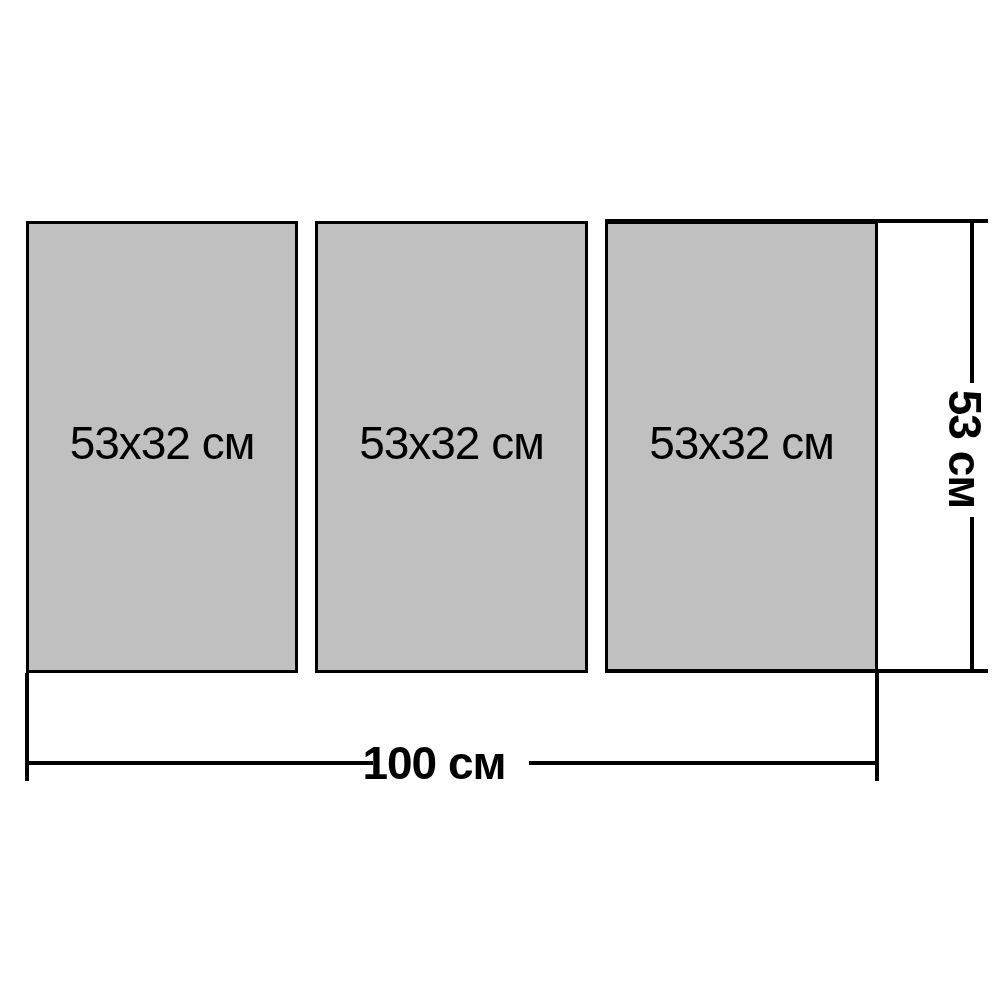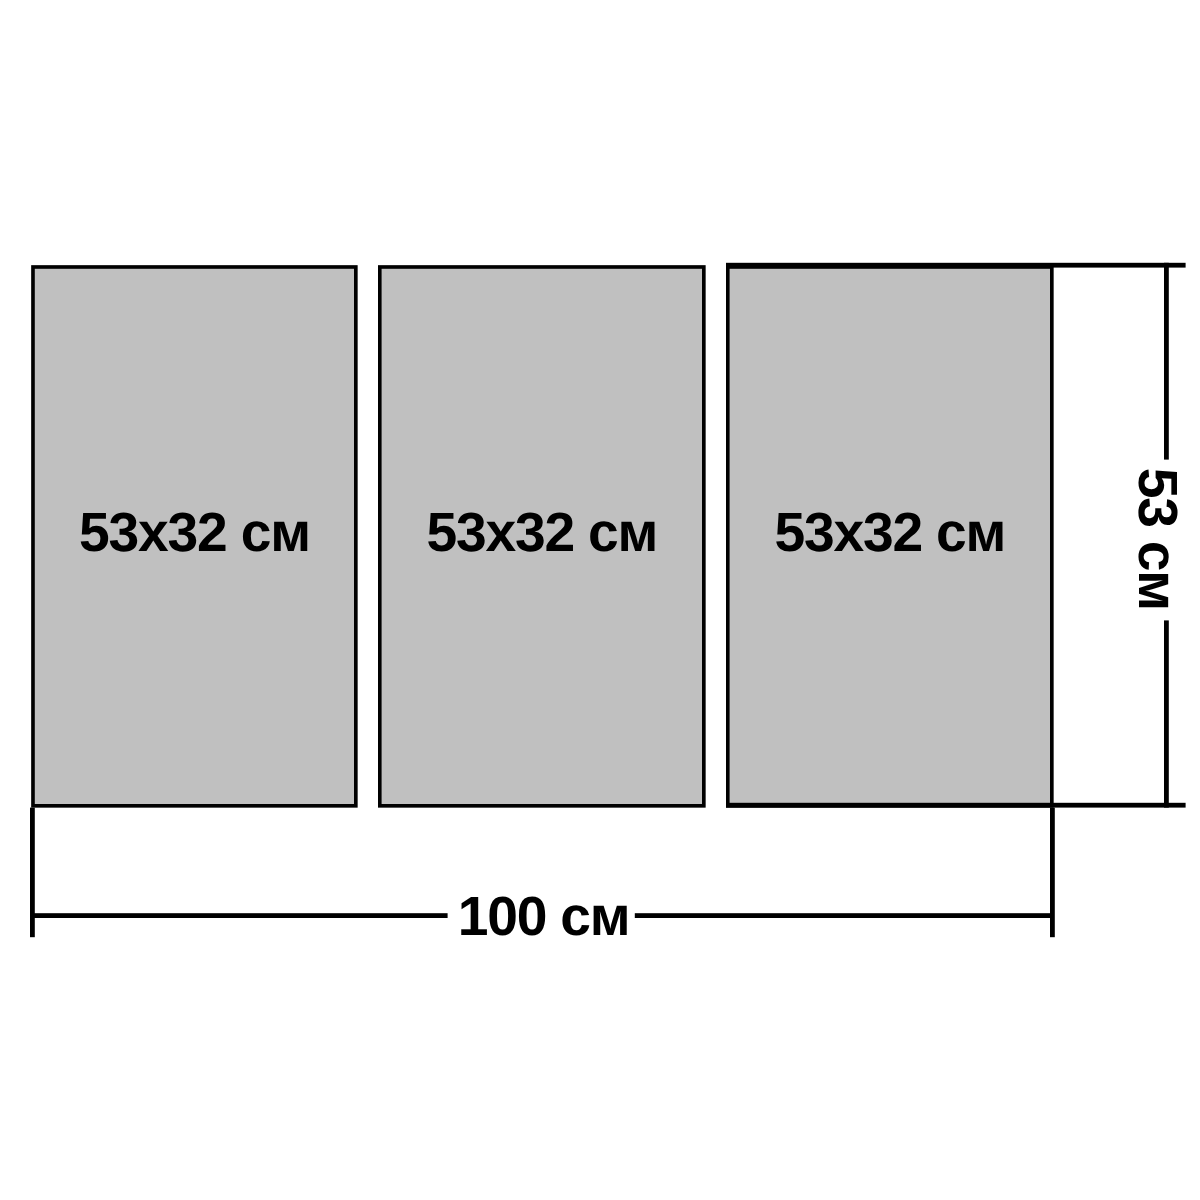--- a/index.html
+++ b/index.html
@@ -24,21 +24,21 @@
     border: 3px solid #000000;
     display: flex;
     align-items: center;
     justify-content: center;
   }
   .panel-1 { left: 26px;  width: 272px; }
   .panel-2 { left: 315px; width: 273px; }
   .panel-3 { left: 605px; width: 273px; }
   .panel-label {
     font-size: 46px;
-    font-weight: bold;
+    font-weight: normal;
     letter-spacing: -1px;
     color: #000000;
     white-space: nowrap;
     margin-top: -8px;
   }
   .line {
     position: absolute;
     background: #000000;
   }
   
@@ -58,21 +58,21 @@
     display: flex;
     align-items: center;
     justify-content: center;
     font-size: 46px;
     font-weight: bold;
     letter-spacing: -1px;
     color: #000000;
     white-space: nowrap;
   }
   .width-label {
-    left: 371px;
+    left: 352px;
     top: 737px;
     width: 164px;
     height: 52px;
   }
   .height-label {
     left: 865px;
     top: 424px;
     width: 200px;
     height: 50px;
     transform: rotate(90deg);

